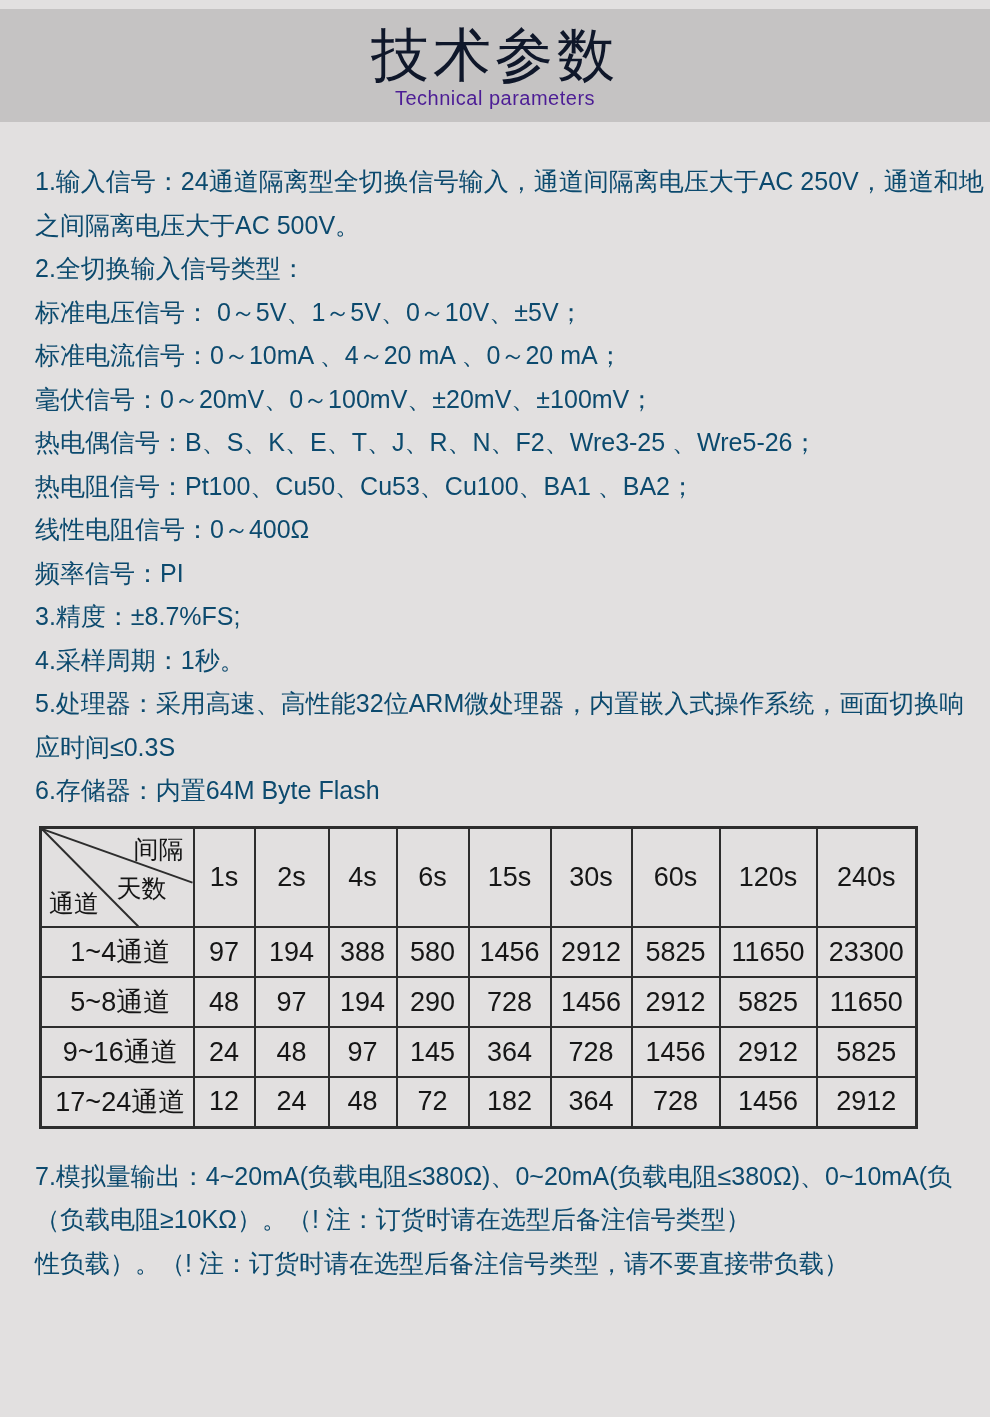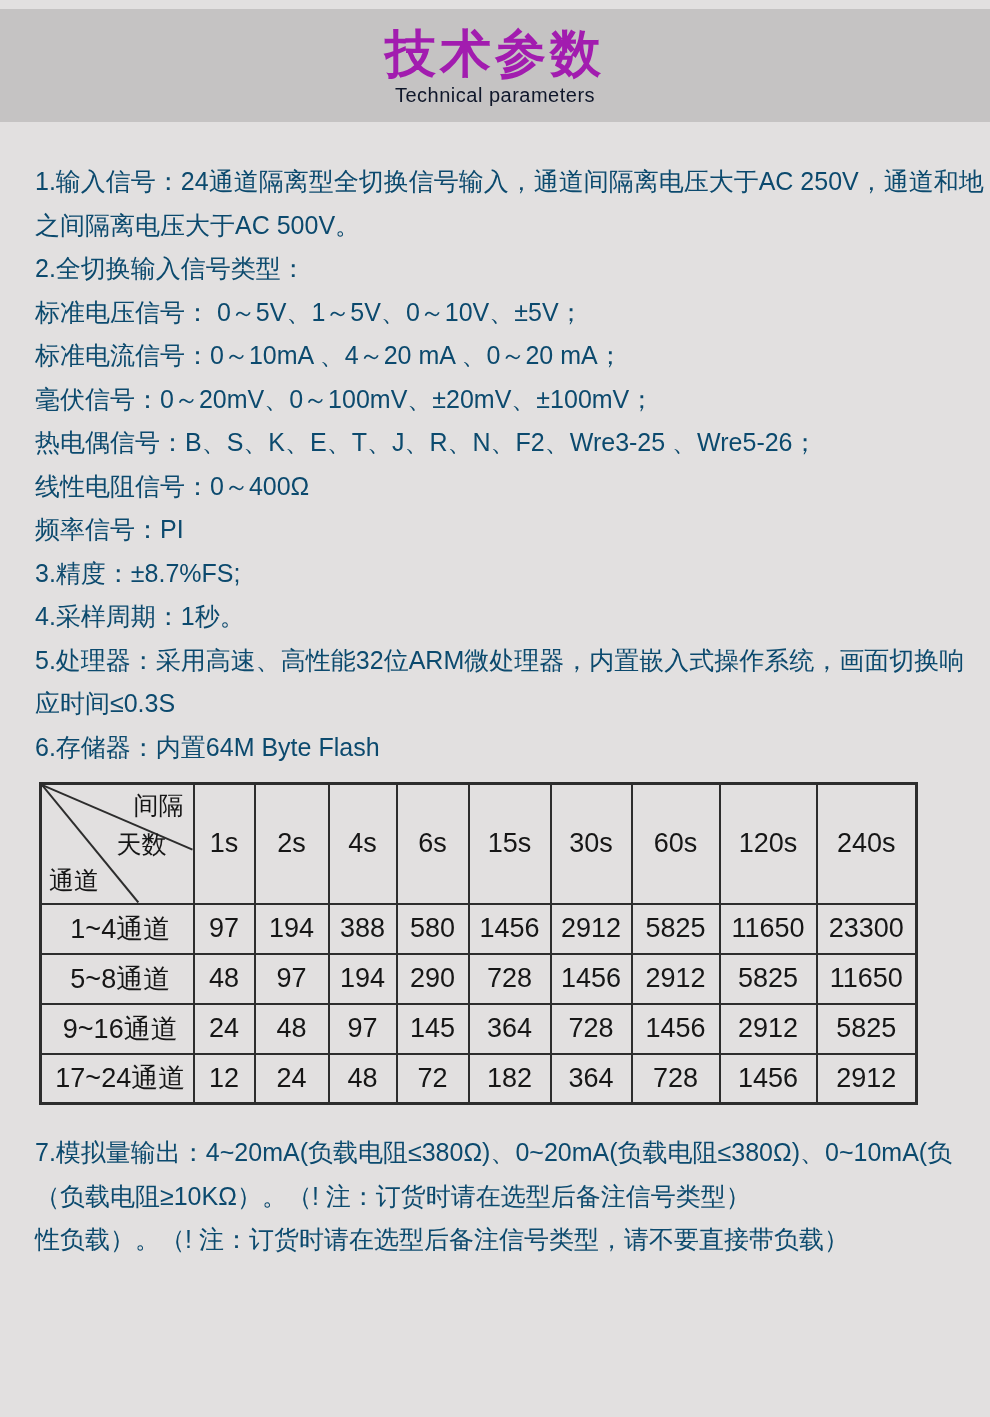--- a/index.html
+++ b/index.html
@@ -21,30 +21,30 @@
     width: 990px;
     height: 113px;
     background: #c5c3c3;
     display: flex;
     flex-direction: column;
     align-items: center;
     justify-content: center;
     padding-top: 2px;
   }
   .title-band h1 {
-    font-size: 51px;
-    font-weight: 700;
+    font-size: 58px;
+    font-weight: 400;
     letter-spacing: 4px;
-    color: #a21caf;
+    color: #0f172a;
     line-height: 1.1;
   }
   .title-band .subtitle {
     font-size: 20px;
     font-weight: 400;
-    color: #0f172a;
+    color: #4c1d95;
     margin-top: 1px;
     letter-spacing: 0.5px;
   }
   .content {
     position: absolute;
     top: 160px;
     left: 35px;
     width: 930px;
   }
   .spec-line {
@@ -62,21 +62,21 @@
   }
   table.record-table th, table.record-table td {
     border: 2px solid #2d2d2d;
     font-size: 27px;
     font-weight: 400;
     text-align: center;
     color: #161616;
     overflow: hidden;
   }
   table.record-table { border: 3px solid #2d2d2d; }
-  tr.header-row th { height: 120px; }
+  tr.header-row th { height: 100px; }
   tr.data-row th, tr.data-row td { height: 50px; }
   td.corner-cell {
     position: relative;
     padding: 8px;
   }
   td.corner-cell svg {
     position: absolute;
     top: 0; left: 0;
     width: 100%; height: 100%;
   }
@@ -102,20 +102,21 @@
 </div>
 
 <div class="content">
   <div class="spec-line">1.输入信号：24通道隔离型全切换信号输入，通道间隔离电压大于AC 250V，通道和地</div>
   <div class="spec-line">之间隔离电压大于AC 500V。</div>
   <div class="spec-line">2.全切换输入信号类型：</div>
   <div class="spec-line">标准电压信号： 0～5V、1～5V、0～10V、±5V；</div>
   <div class="spec-line">标准电流信号：0～10mA 、4～20 mA 、0～20 mA；</div>
   <div class="spec-line">毫伏信号：0～20mV、0～100mV、±20mV、±100mV；</div>
   <div class="spec-line">热电偶信号：B、S、K、E、T、J、R、N、F2、Wre3-25 、Wre5-26；</div>
+  <div class="spec-line">热电阻信号：Pt100、Cu50、Cu53、Cu100、BA1 、BA2；</div>
   <div class="spec-line">线性电阻信号：0～400Ω</div>
   <div class="spec-line">频率信号：PI</div>
   <div class="spec-line">3.精度：±8.7%FS;</div>
   <div class="spec-line">4.采样周期：1秒。</div>
   <div class="spec-line">5.处理器：采用高速、高性能32位ARM微处理器，内置嵌入式操作系统，画面切换响</div>
   <div class="spec-line">应时间≤0.3S</div>
   <div class="spec-line">6.存储器：内置64M Byte Flash</div>
 
   <table class="record-table">
     <colgroup>

